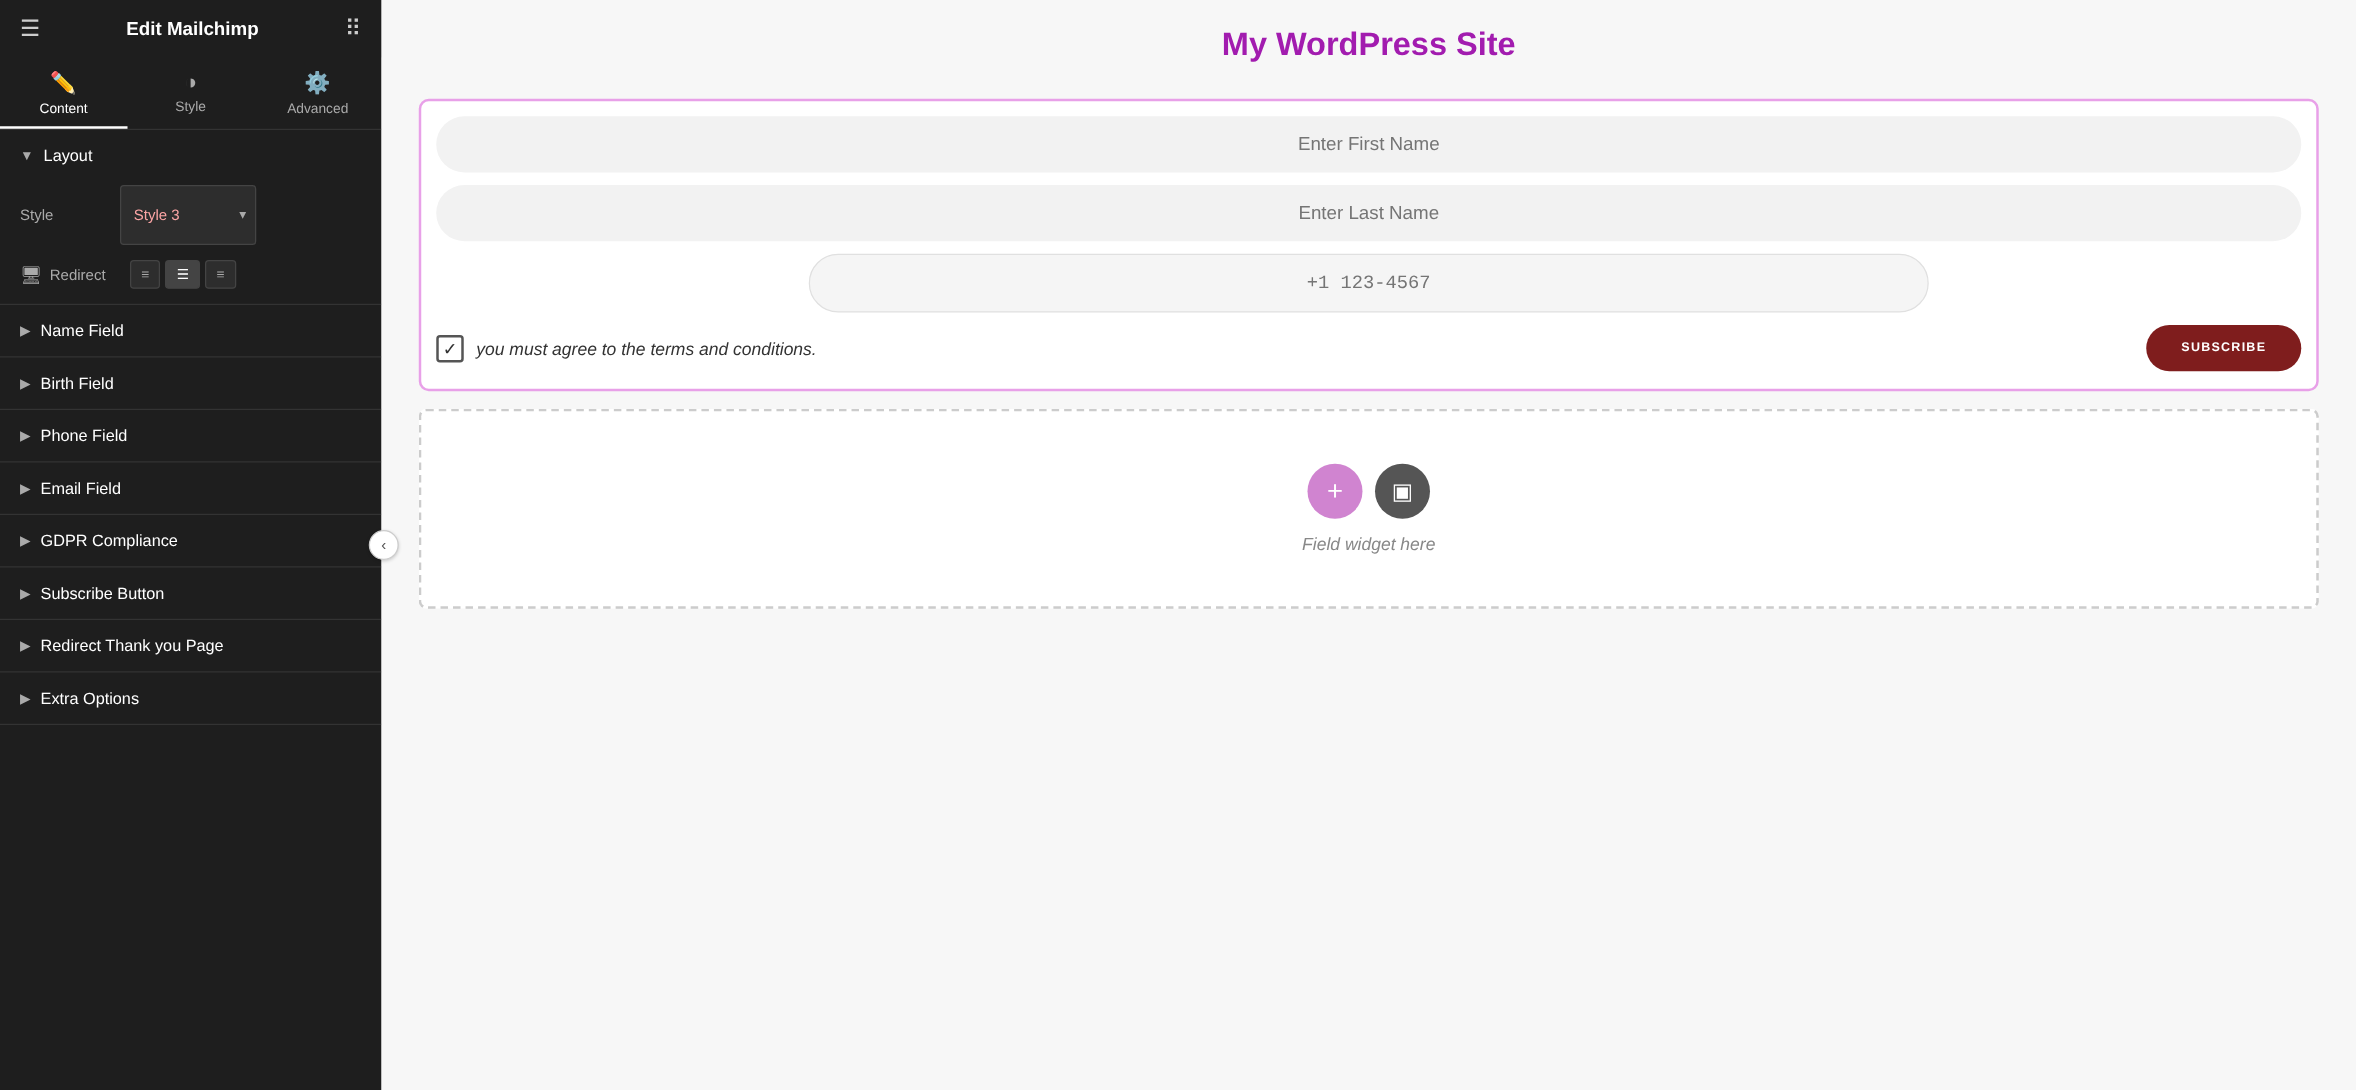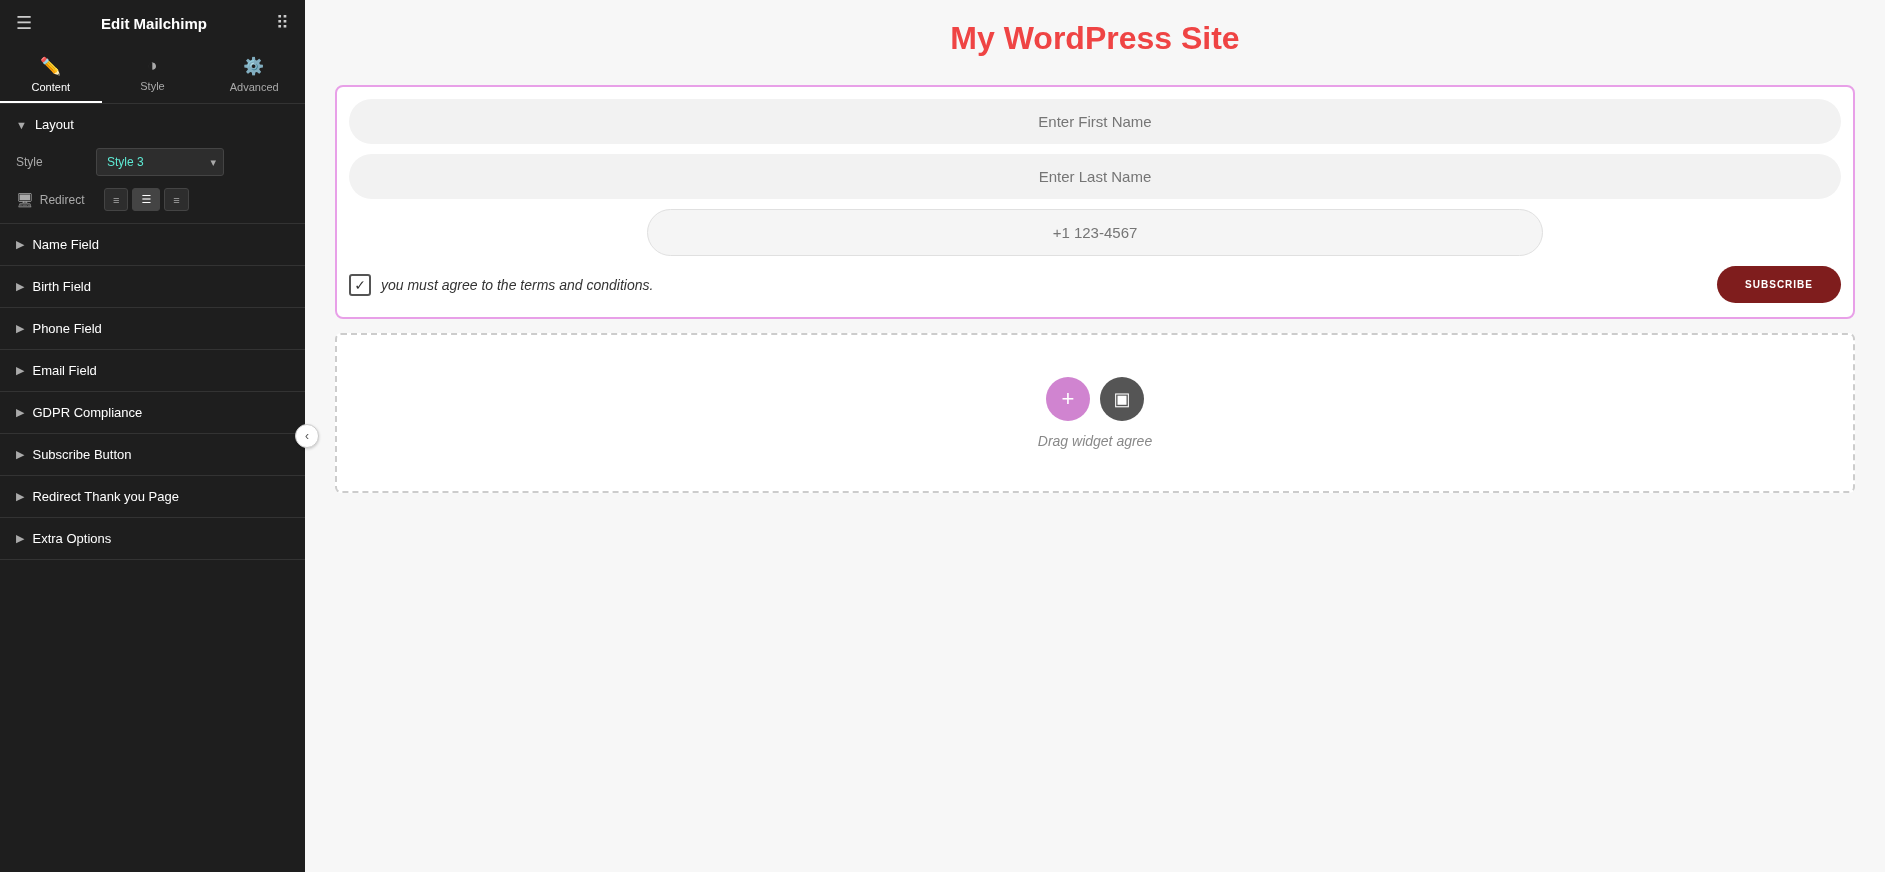--- a/index.html
+++ b/index.html
@@ -114,25 +114,25 @@
       color: #aaa;
       width: 80px;
       display: flex;
       align-items: center;
       gap: 6px;
     }
 
     .style-select {
       background: #2d2d2d;
       border: 1px solid #444;
-      color: #5eead4;
-      padding: 6px 10px;
+      color: #fca5a5;
+      padding: 16px 10px;
       font-size: 12px;
       border-radius: 3px;
-      width: 128px;
+      width: 109px;
       appearance: none;
       cursor: pointer;
     }
 
     .style-select-wrapper {
       position: relative;
       display: inline-block;
     }
 
     .style-select-wrapper::after {
@@ -170,22 +170,22 @@
     
     .main-content {
       flex: 1;
       background: #f7f7f7;
       overflow-y: auto;
       padding: 20px 30px;
     }
 
     .page-title {
       text-align: center;
-      color: #ef4444;
-      font-size: 32px;
+      color: #a21caf;
+      font-size: 26px;
       font-weight: 700;
       margin-bottom: 20px;
     }
 
     
     .form-widget {
       border: 2px solid #e8a0e8;
       border-radius: 8px;
       padding: 12px 12px 14px;
       background: #fff;
@@ -211,20 +211,21 @@
       border: 1px solid #e0e0e0;
       border-radius: 50px;
       padding: 14px 20px;
       width: 60%;
       margin: 0 auto 10px;
       display: block;
       font-size: 15px;
       color: #888;
       text-align: center;
       outline: none;
+      font-family: Liberation Mono, monospace;
     }
 
     .form-bottom-row {
       display: flex;
       align-items: center;
       gap: 16px;
       margin-top: 4px;
     }
 
     .checkbox-area {
@@ -458,15 +459,15 @@
       </div>
       <button class="subscribe-btn">SUBSCRIBE</button>
     </div>
   </div>
 
   <div class="drop-area">
     <div class="drop-icons">
       <div class="drop-icon-plus">+</div>
       <div class="drop-icon-widget">▣</div>
     </div>
-    <span class="drop-label">Drag widget agree</span>
+    <span class="drop-label">Field widget here</span>
   </div>
 </div>
 
 </body></html>

